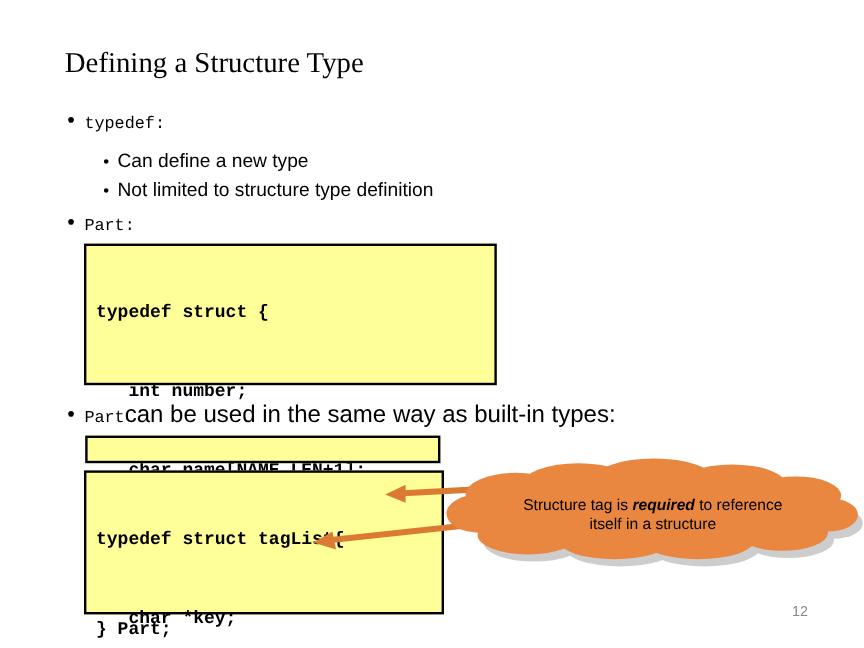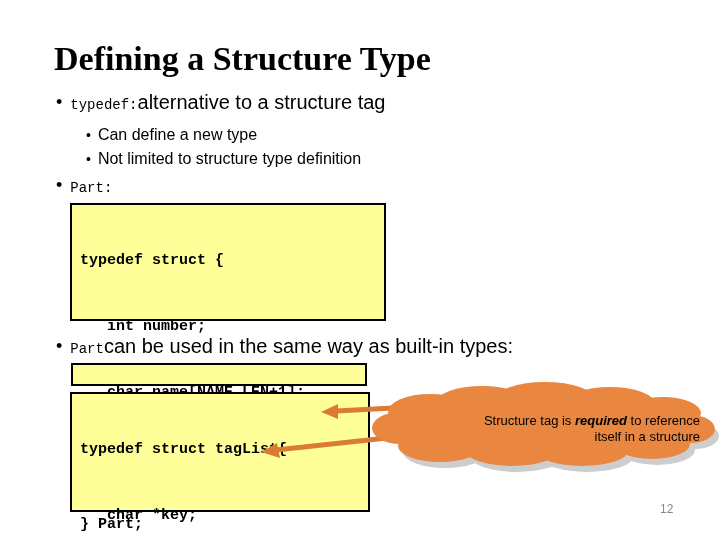--- a/index.html
+++ b/index.html
@@ -12,21 +12,21 @@
   }
   html,body{margin:0;padding:0;}
   body{
     width:720px;height:540px;background:#ffffff;position:relative;overflow:hidden;
     font-family:"Liberation Sans",sans-serif;color:#000;
   }
   .abs{position:absolute;}
   .slide-title{
     left:54px;top:40px;
     font-family:"Liberation Serif",serif;
-    font-size:34px;font-weight:bold;letter-spacing:0px;white-space:nowrap;
+    font-size:24px;font-weight:normal;letter-spacing:0px;white-space:nowrap;
   }
   .bullet-l1{
     left:56px;font-size:20px;white-space:nowrap;display:flex;align-items:baseline;
   }
   .bullet-l1 .dot{font-size:18px;margin-right:8px;position:relative;top:-1px;}
   .bullet-l2{
     left:86px;font-size:16px;white-space:nowrap;display:flex;align-items:baseline;
   }
   .bullet-l2 .dot{font-size:14px;margin-right:7px;}
   .mono{font-family:"Liberation Mono","DejaVu Sans Mono",monospace;font-size:19px;}
@@ -41,53 +41,52 @@
     white-space:pre;
   }
   .code-line{white-space:pre;}
   .overlay-svg{left:0;top:0;width:720px;height:540px;pointer-events:none;z-index:5;}
   .arrow-line{stroke:var(--arrow-color);stroke-width:5;fill:none;stroke-linecap:butt;}
   .arrow-head{fill:var(--arrow-color);stroke:none;}
   .cloud-part{fill:var(--callout-fill);stroke:none;}
   .cloud-shadow{fill:var(--callout-shadow);stroke:none;}
   .callout-text{
     left:388px;top:413px;width:312px;z-index:6;
-    font-size:13px;line-height:16px;text-align:right;color:#000;
+    font-size:13px;line-height:16px;text-align:center;color:#000;
   }
   .callout-text .req{font-weight:bold;font-style:italic;}
   .page-number{
     left:660px;top:502px;font-size:12px;color:var(--page-num-color);
   }
 </style>
 </head>
 <body>
 
 <div class="abs slide-title">Defining a Structure Type</div>
 
 <div class="abs bullet-l1" style="top:91px;">
   <span class="dot">•</span>
   <span class="mono">typedef:</span>
-  <span> alternative to a structure tag</span>
 </div>
 
 <div class="abs bullet-l2" style="top:126px;">
   <span class="dot">•</span>
   <span>Can define a new type</span>
 </div>
 <div class="abs bullet-l2" style="top:150px;">
   <span class="dot">•</span>
   <span>Not limited to structure type definition</span>
 </div>
 
 <div class="abs bullet-l1" style="top:176px;">
   <span class="dot">•</span>
   <span class="mono">Part:</span>
 </div>
 
-<div class="abs code-box" style="left:70px;top:203px;width:316px;height:118px;">
+<div class="abs code-box" style="left:70px;top:203px;width:344px;height:118px;">
   <div class="code-line">typedef struct {</div>
   <div class="code-line">   int number;</div>
   <div class="code-line">   char name[NAME_LEN+1];</div>
   <div class="code-line">   int on_hand;</div>
   <div class="code-line">} Part;</div>
 </div>
 
 <div class="abs bullet-l1" style="top:335px;">
   <span class="dot">•</span>
   <span class="mono">Part</span>

